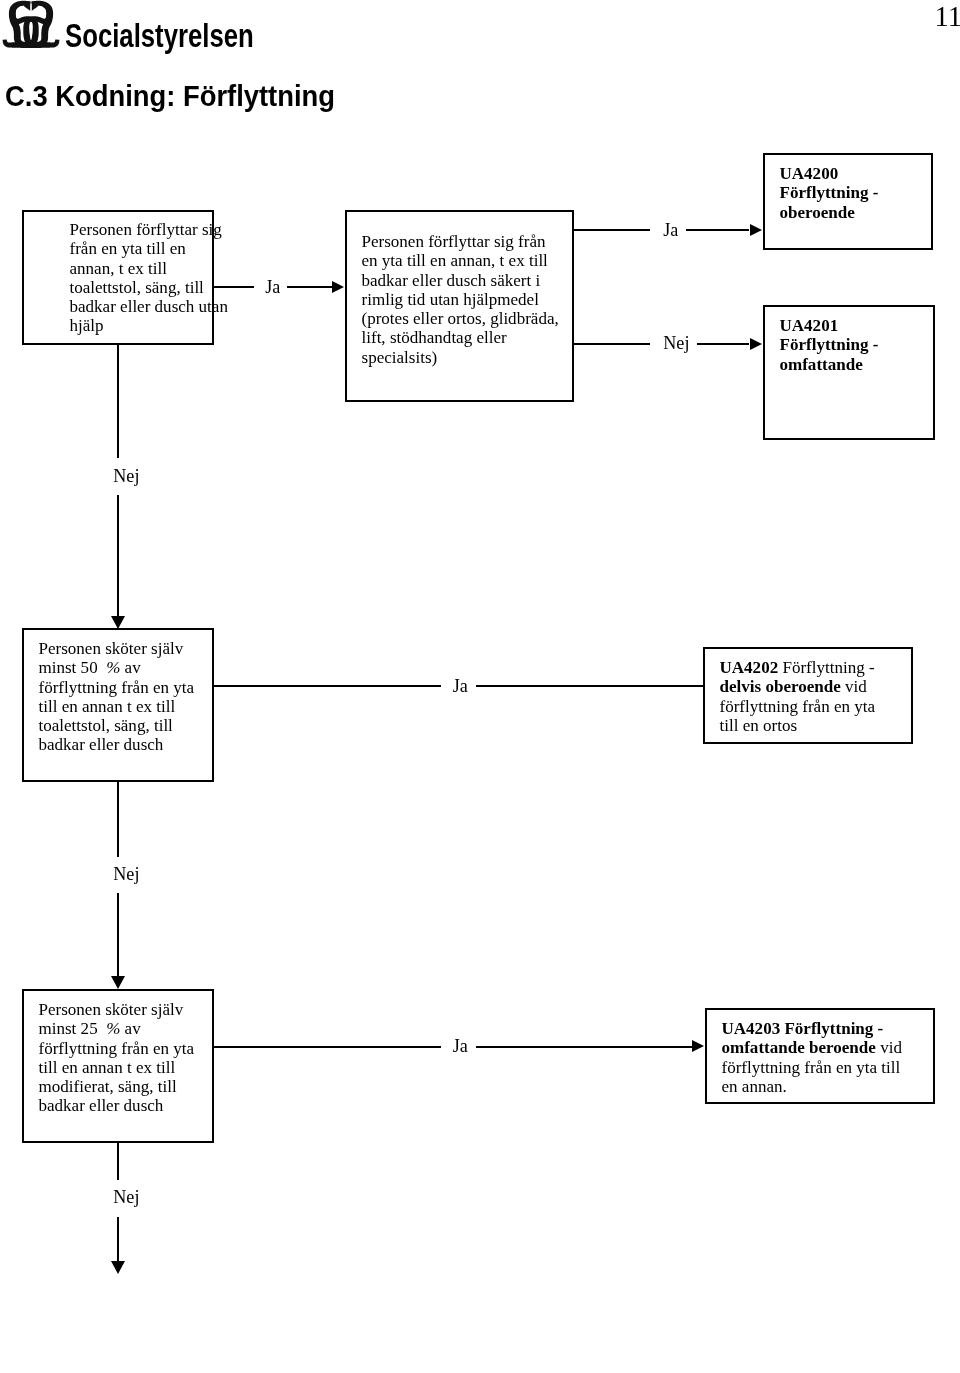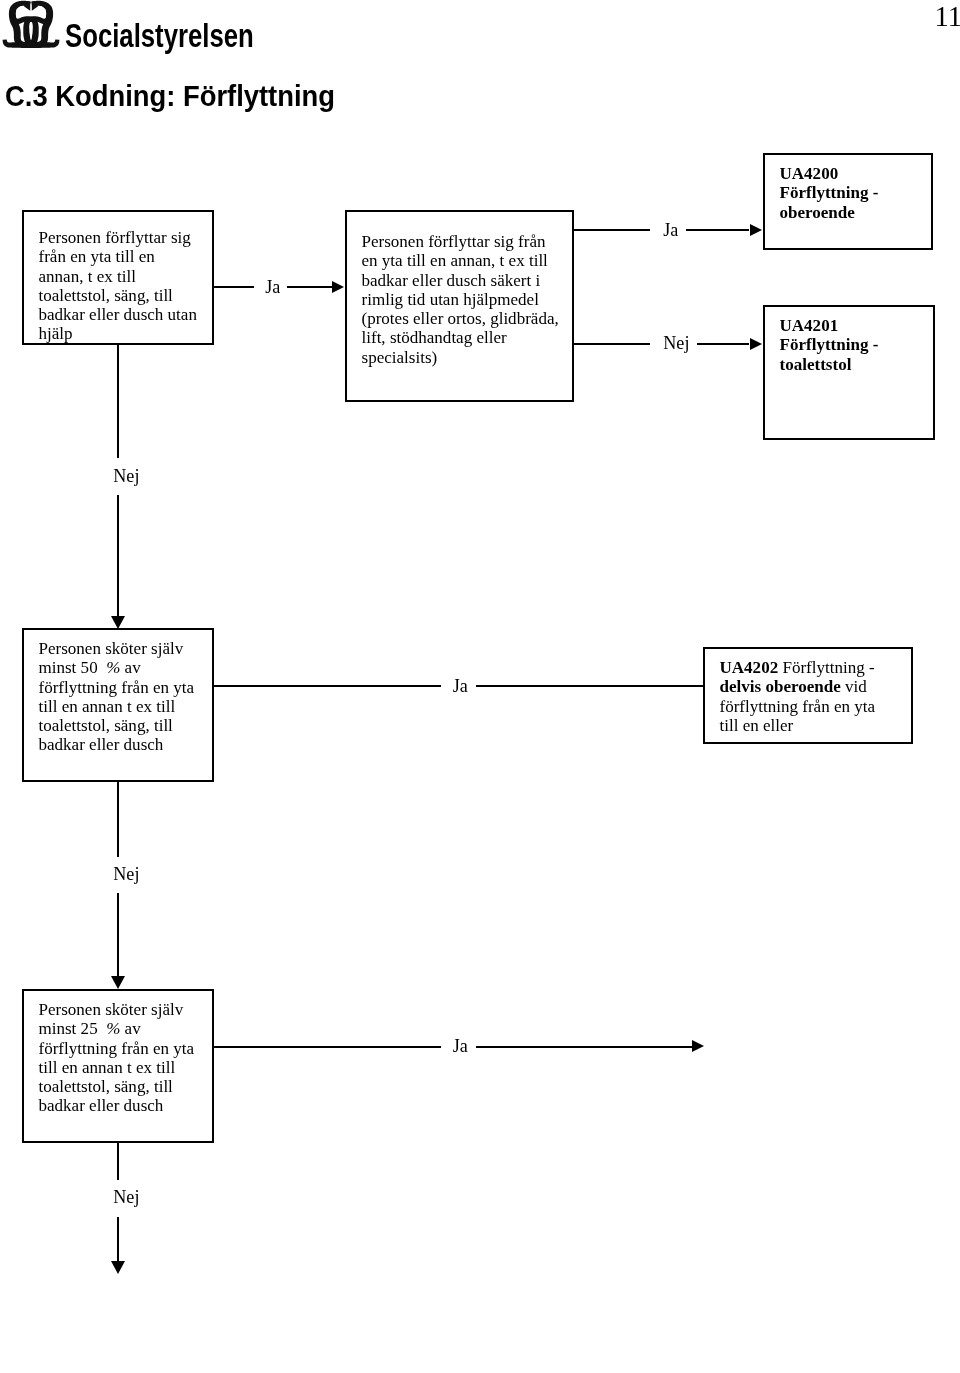--- a/index.html
+++ b/index.html
@@ -54,21 +54,21 @@
     <use href="#ss-half" transform="translate(62,0) scale(-1,1)"></use>
   </svg>
 
   <div id="logo-word">Socialstyrelsen</div>
 
   <div id="page-number">11</div>
 
   <h1 id="heading">C.3 Kodning: Förflyttning</h1>
 
   <div class="box" style="left:22px;top:210px;width:192px;height:135px;">
-    <div class="txt" style="top:16px;width:170px;">Personen förflyttar sig
+    <div class="txt" style="top:8px;width:170px;margin-left:31px;">Personen förflyttar sig
 från en yta till en
 annan, t ex till
 toalettstol, säng, till
 badkar eller dusch utan
 hjälp</div>
   </div>
 
   <div class="hline" style="left:213px;top:286px;width:41px;"></div>
   <div class="lbl" style="left:265.2px;top:277.7px;">Ja</div>
   <div class="hline" style="left:287px;top:286px;width:45px;"></div>
@@ -96,21 +96,21 @@
 
   <div class="box" style="left:763px;top:153px;width:170px;height:97px;">
     <div class="txt" style="top:9px;width:160px;"><b>UA4200
 Förflyttning -
 oberoende</b></div>
   </div>
 
   <div class="box" style="left:763px;top:305px;width:172px;height:135px;">
     <div class="txt" style="top:9px;width:160px;"><b style="white-space:pre-wrap;">UA4201
 Förflyttning -
-toalettstol</b><br></div>
+omfattande</b><br></div>
   </div>
 
   <div class="vline" style="left:117px;top:344px;height:114px;"></div>
   <div class="lbl" style="left:113.3px;top:466.6px;">Nej</div>
   <div class="vline" style="left:117px;top:495px;height:121px;"></div>
   <div class="arrow-d" style="left:110.6px;top:615.8px;"></div>
 
   <div class="box" style="left:22px;top:628px;width:192px;height:154px;">
     <div class="txt" style="top:9px;width:175px;"><span>Personen sköter själv
 minst 50  </span><i>%</i><span> av
@@ -119,42 +119,45 @@
 toalettstol, säng, till
 badkar eller dusch</span></div>
   </div>
 
   <div class="hline" style="left:214px;top:685px;width:227px;"></div>
   <div class="lbl" style="left:452.7px;top:676.7px;">Ja</div>
   <div class="hline" style="left:476px;top:685px;width:236.4px;"></div>
   <div class="arrow-r" style="left:712.3px;top:679.6px;"></div>
 
   <div class="box" style="left:703px;top:647px;width:210px;height:97px;">
-    <div class="txt" style="top:9px;width:200px;"><b>UA4202</b><span> Förflyttning -</span><br><b>delvis oberoende</b><span> vid</span><br><span>förflyttning från en yta</span><br><span>till en eller</span></div>
+    <div class="txt" style="top:9px;width:200px;"><b>UA4202</b><span> Förflyttning -</span><br><b>delvis oberoende</b><span> vid</span><br><span>förflyttning från en yta</span><br><span>till en ortos</span></div>
   </div>
 
   <div class="vline" style="left:117px;top:782px;height:75px;"></div>
   <div class="lbl" style="left:113.3px;top:865.1px;">Nej</div>
   <div class="vline" style="left:117px;top:893px;height:84px;"></div>
   <div class="arrow-d" style="left:110.6px;top:976.0px;"></div>
 
   <div class="box" style="left:22px;top:989px;width:192px;height:154px;">
     <div class="txt" style="top:9px;width:175px;"><span>Personen sköter själv
 minst 25  </span><i>%</i><span> av
 förflyttning från en yta
 till en annan t ex till
-toalettstol, säng, till
+modifierat, säng, till
 badkar eller dusch</span></div>
   </div>
 
   <div class="hline" style="left:214px;top:1045.5px;width:227px;"></div>
   <div class="lbl" style="left:452.7px;top:1037.2px;">Ja</div>
   <div class="hline" style="left:476px;top:1045.5px;width:216.4px;"></div>
   <div class="arrow-r" style="left:692.3px;top:1040.1px;"></div>
 
+  <div class="box" style="left:705px;top:1008px;width:230px;height:96px;">
+    <div class="txt" style="top:9px;width:220px;"><b>UA4203 Förflyttning -</b><br><b>omfattande beroende</b><span> vid</span><br><span>förflyttning från en yta till</span><br><span>en annan.</span></div>
+  </div>
 
   <div class="vline" style="left:117px;top:1143px;height:37px;"></div>
   <div class="lbl" style="left:113.3px;top:1188.4px;">Nej</div>
   <div class="vline" style="left:117px;top:1216.5px;height:45px;"></div>
   <div class="arrow-d" style="left:110.6px;top:1260.5px;"></div>
 
 
 </div>
 
 </body></html>

